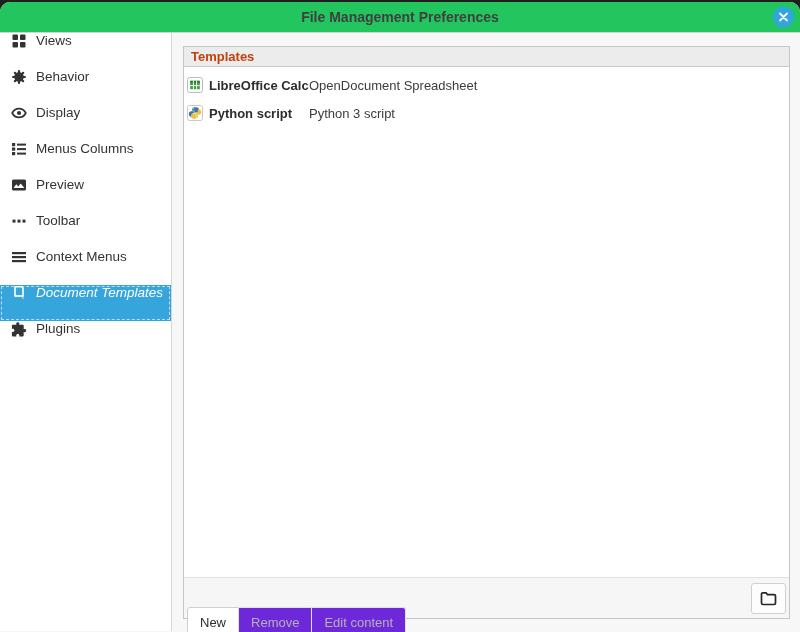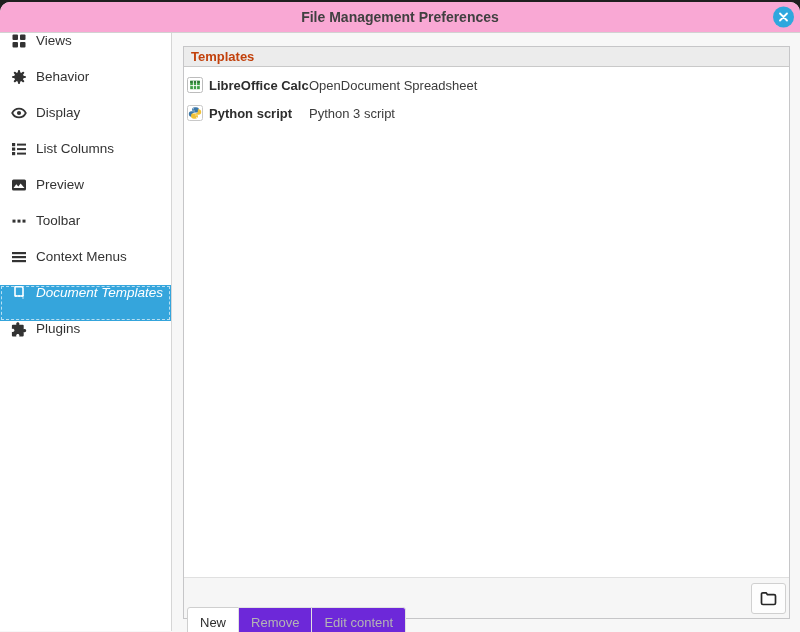--- a/index.html
+++ b/index.html
@@ -12,21 +12,21 @@
   }
   .window {
     position:absolute; left:0; top:2px; width:800px; height:630px;
     background:#f7f7f7;
     border-radius:10px 10px 0 0;
     overflow:hidden;
   }
   
   .titlebar {
     position:relative; height:31px;
-    background:#f9a8d4;
+    background:#22c55e;
     border-bottom:1px solid #d2d2d2;
     display:flex; align-items:center; justify-content:center;
   }
   .titlebar .title {
     font-weight:bold; font-size:14px; color:#404040;
   }
   .close-btn {
     position:absolute; right:6px; top:50%; transform:translateY(-50%);
     width:21px; height:21px; border-radius:50%;
     background:var(--close-button,#2fa7de);
@@ -174,21 +174,21 @@
         <span class="nav-icon">
           <svg width="16" height="16" viewBox="0 0 16 16" fill="currentColor">
             <rect x="1" y="2" width="3.2" height="3.2"></rect>
               <rect x="6" y="2.6" width="9" height="2"></rect>
             <rect x="1" y="6.5" width="3.2" height="3.2"></rect>
               <rect x="6" y="7.1" width="9" height="2"></rect>
             <rect x="1" y="11" width="3.2" height="3.2"></rect>
               <rect x="6" y="11.6" width="9" height="2"></rect>
           </svg>
         </span>
-        <span>List Columns</span>
+        <span>Menus Columns</span>
       </div>
 
       <div class="nav-item">
         <span class="nav-icon">
           <svg width="16" height="16" viewBox="0 0 16 16">
             <rect x="1" y="2.5" width="14" height="11" rx="1.5" fill="currentColor"></rect>
             <path d="M2.5 11 L5.3 7.2 L7.4 9.4 L9.6 6.6 L13.5 11 Z" fill="#ffffff"></path>
           </svg>
         </span>
         <span>Preview</span>

